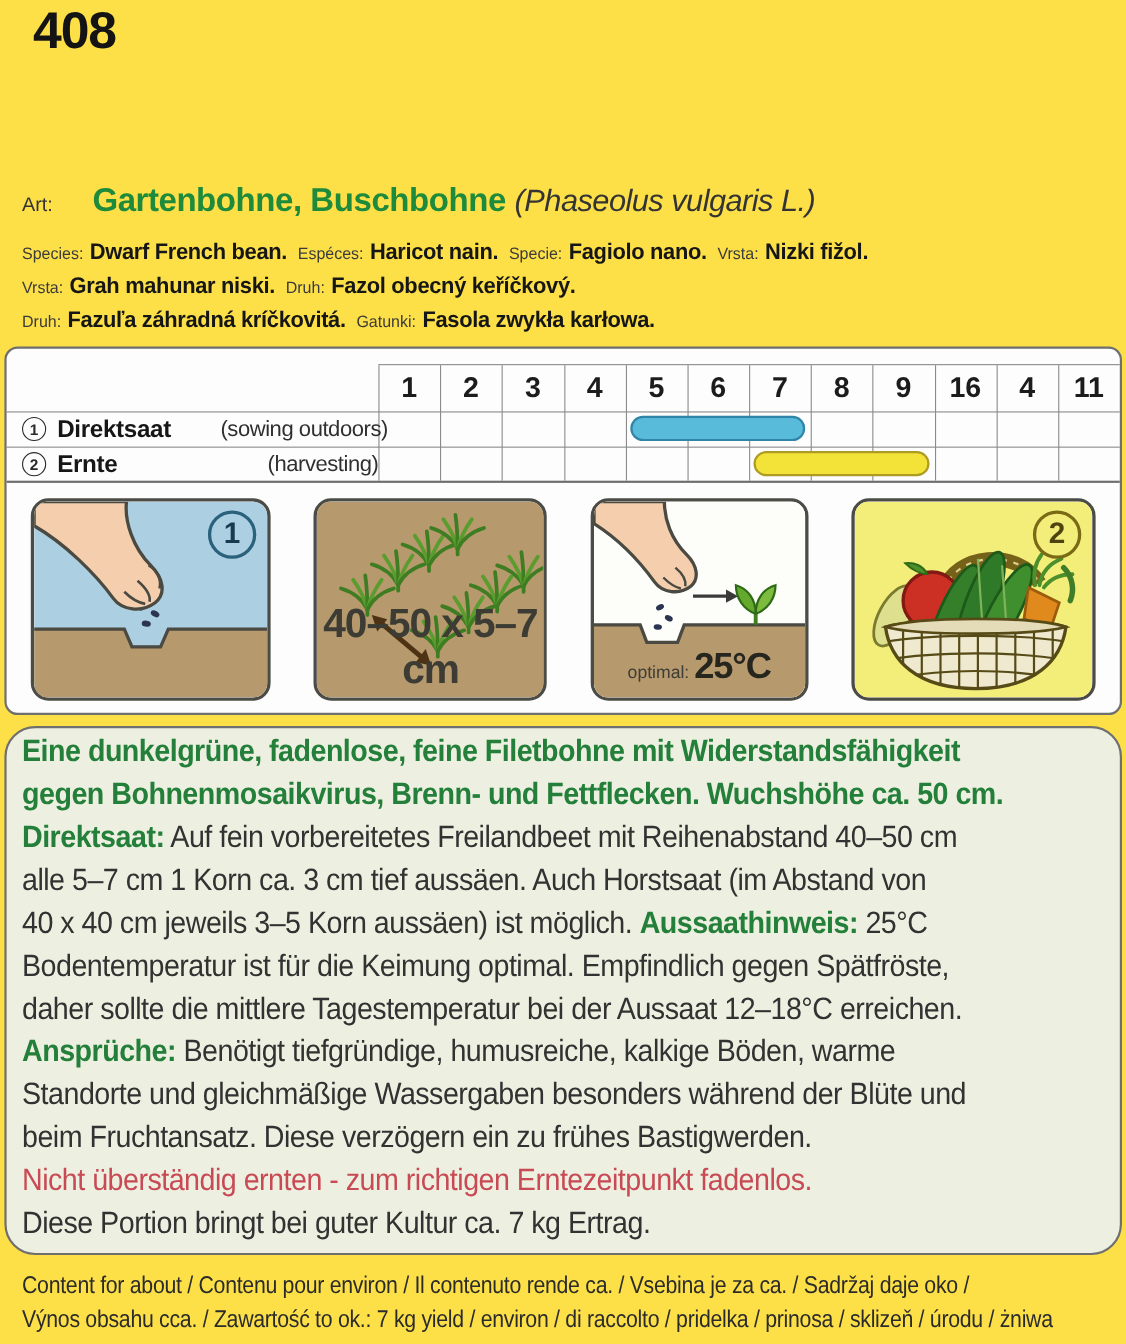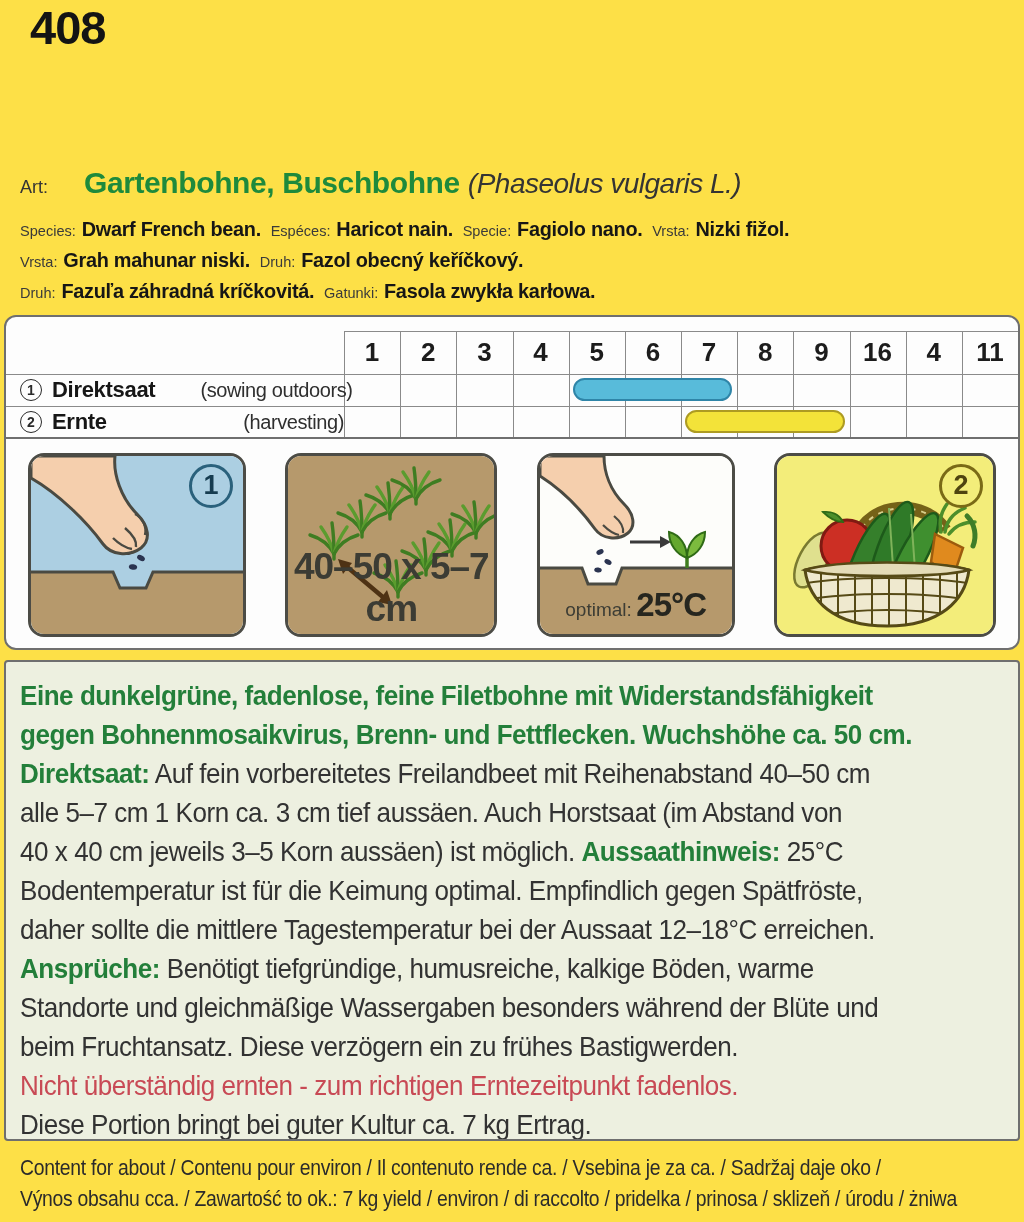--- a/index.html
+++ b/index.html
@@ -56,27 +56,27 @@
            overflow:hidden; flex:none; }
   .panel svg { display:block; }
   .p1 { width:218px; } .p2 { width:212px; } .p3 { width:198px; } .p4 { width:222px; }
   .panel-badge { position:absolute; top:8px; right:10px; width:44px; height:44px;
                  border-radius:50%; border:3px solid #2a617c; display:flex; align-items:center;
                  justify-content:center; font-size:27px; font-weight:700; color:#163c50; }
   .badge-2 { border-color:#7a6a16; color:#4f4410; }
   .caption-spacing { position:absolute; left:0; right:0; bottom:4px; text-align:center;
                      font-size:37px; font-weight:700; color:#3c3c34; letter-spacing:-1px; }
   .caption-temp { position:absolute; left:0; right:0; bottom:10px; text-align:center; white-space:nowrap; }
-  .caption-temp .opt { font-size:19px; color:#3d3d35; font-weight:400; }
+  .caption-temp .opt { font-size:16px; color:#3d3d35; font-weight:400; }
   .caption-temp .val { font-size:33px; font-weight:700; color:#26261f; letter-spacing:-1px; }
 
   
   .desc-box { position:absolute; top:660px; left:4px; width:1016px; height:481px;
-              border:2.5px solid #6f6f6f; border-radius:4px; background:#edf0e0;
-              padding:14px 14px; overflow:hidden; }
+              border:2.5px solid #6f6f6f; border-radius:28px; background:#edf0e0;
+              padding:1px 14px; overflow:hidden; }
   .desc-line { white-space:nowrap; line-height:39px; font-size:28px; letter-spacing:-0.5px;
                transform:scaleX(0.93); transform-origin:0 50%; }
   .seg-g { color:#237f3a; font-weight:700; }
   .seg-k { color:#323232; font-weight:400; }
   .seg-r { color:#c84a55; font-weight:400; }
 
   
   .footer-block { position:absolute; top:1152px; left:20px; }
   .footer-line { white-space:nowrap; font-size:22px; line-height:31px; color:#2b2b2b;
                  letter-spacing:-0.3px; transform:scaleX(0.88); transform-origin:0 50%; }

